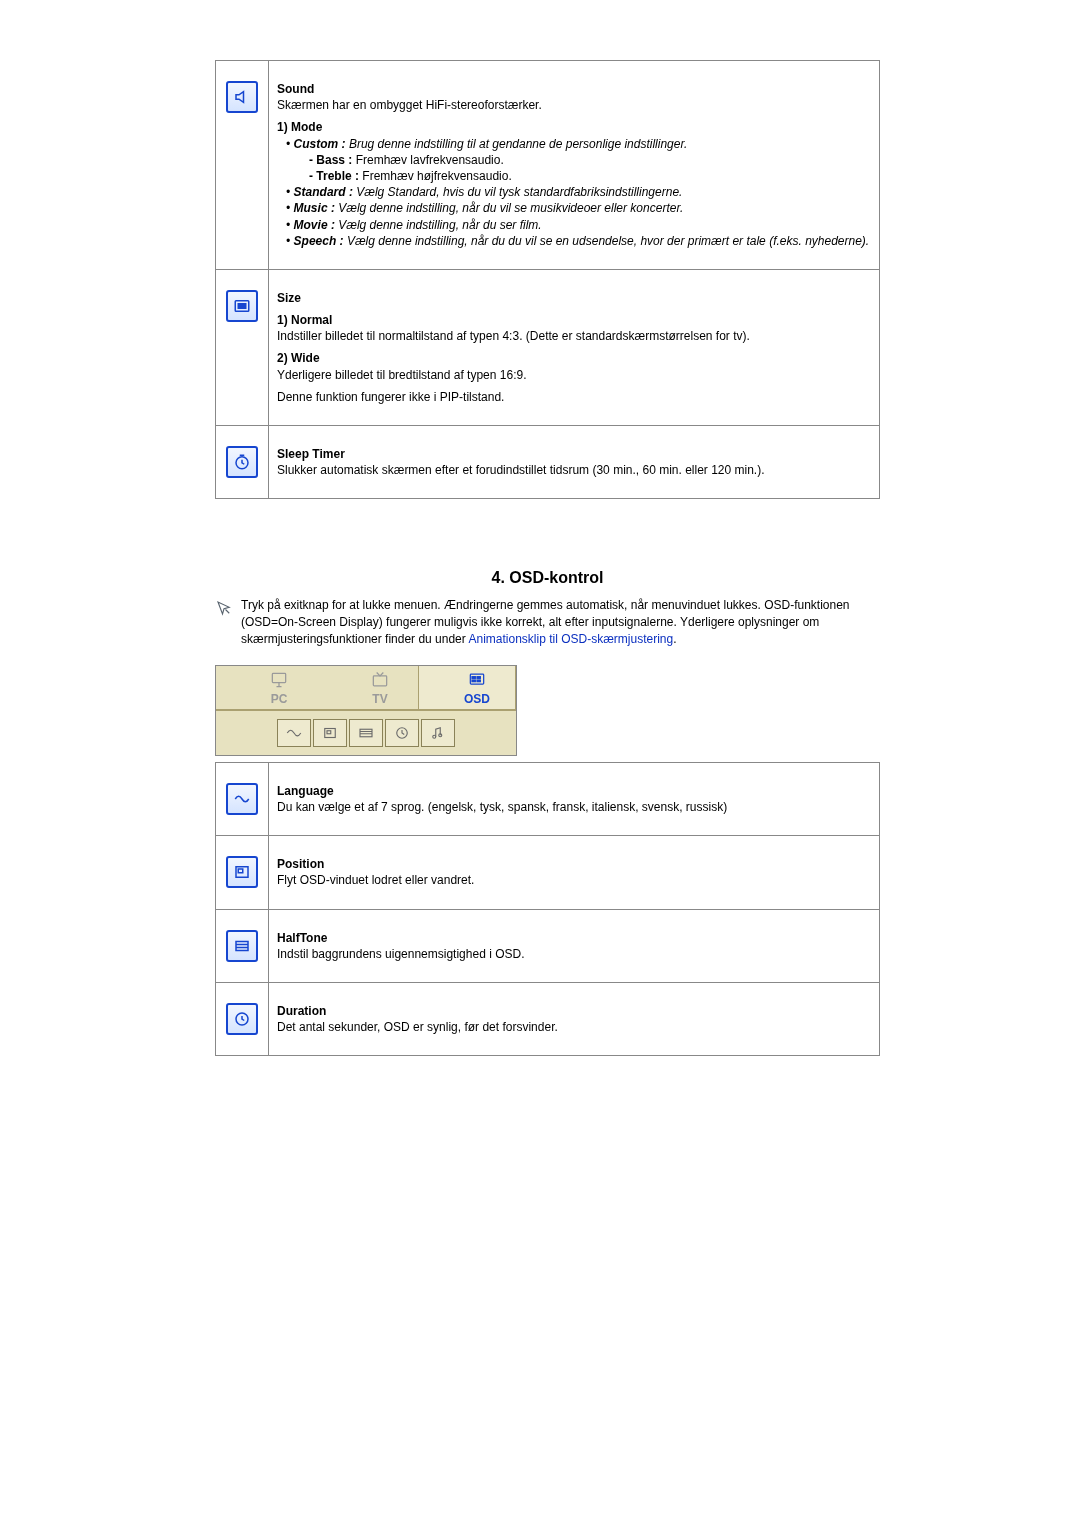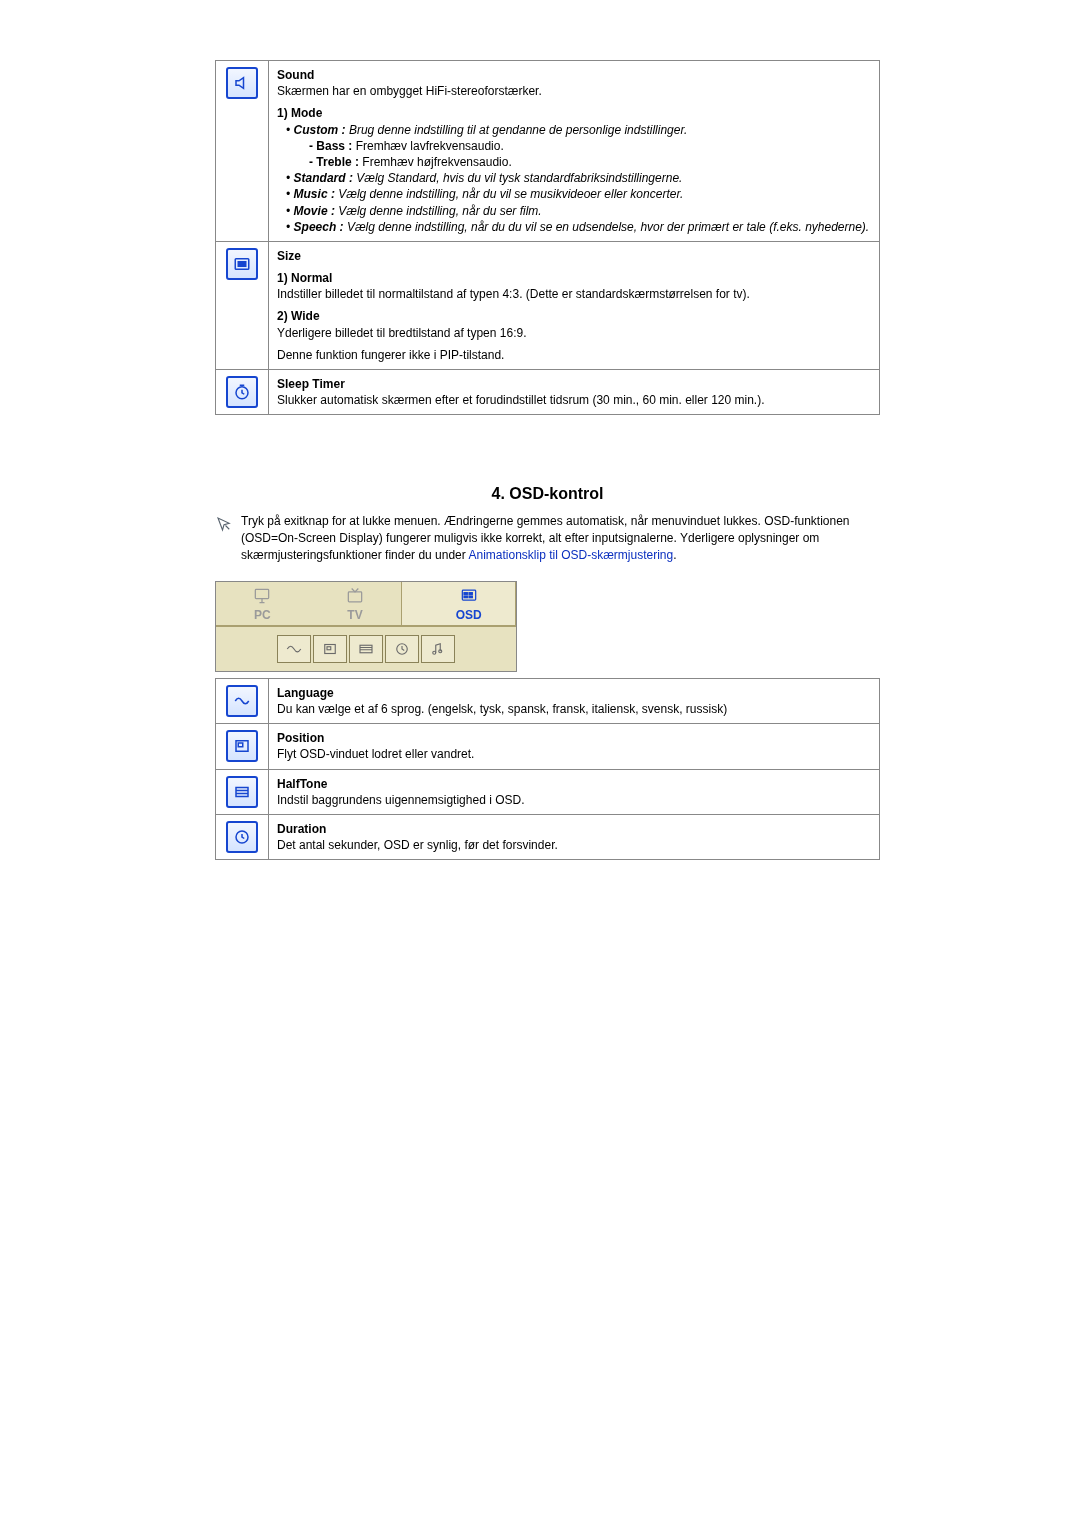--- a/index.html
+++ b/index.html
@@ -15,21 +15,21 @@
     padding: 60px 200px 60px 215px;
   }
   table.main {
     border-collapse: collapse;
     width: 100%;
     border: 1px solid #888;
   }
   table.main td {
     border: 1px solid #888;
     vertical-align: top;
-    padding: 6px 8px;
+    padding: 20px 8px;
     line-height: 1.35;
   }
   td.iconcell {
     width: 36px;
     text-align: center;
     padding: 6px 4px;
   }
   .icon-box {
     width: 28px;
     height: 28px;
@@ -74,21 +74,21 @@
     border-bottom: 2px solid #aaa070;
   }
   .tab {
     flex: 1;
     text-align: center;
     padding: 4px 0 3px 0;
     font-size: 12px;
     font-weight: bold;
   }
   .tab .tabicon { display:block; margin:0 auto 2px auto; width:28px; height:20px; }
-  .tab-inactive { color: #9a9a9a; }
+  .tab-inactive { color: #9a9a9a; padding-left: 25px; }
   .tab-active { color: #1646d0; border-left:1px solid #aaa070; border-right:1px solid #aaa070; background:#eeeacf;padding-left:20px;}
   .iconrow {
     display: flex;
     justify-content: center;
     gap: 0;
     background: #e7e2c0;
     padding: 8px 6px;
   }
   .iconrow .mini {
     width: 32px; height: 26px;
@@ -250,21 +250,21 @@
         <tr>
     <td class="iconcell">
       <span class="icon-box">
         <svg viewBox="0 0 24 24" fill="none" stroke="currentColor" stroke-width="2">
                 <path d="M3 12c3-5 6-5 9 0s6 5 9 0"></path>
               </svg>
       </span>
     </td>
     <td>
       <span class="bold">Language</span><br>
-      <span>Du kan vælge et af 6 sprog. (engelsk, tysk, spansk, fransk, italiensk, svensk, russisk)</span>
+      <span>Du kan vælge et af 7 sprog. (engelsk, tysk, spansk, fransk, italiensk, svensk, russisk)</span>
     </td>
   </tr>
   <tr>
     <td class="iconcell">
       <span class="icon-box">
         <svg viewBox="0 0 24 24" fill="none" stroke="currentColor" stroke-width="2">
                 <rect x="4" y="5" width="16" height="14"></rect>
                 <rect x="7" y="8" width="6" height="5"></rect>
               </svg>
       </span>

